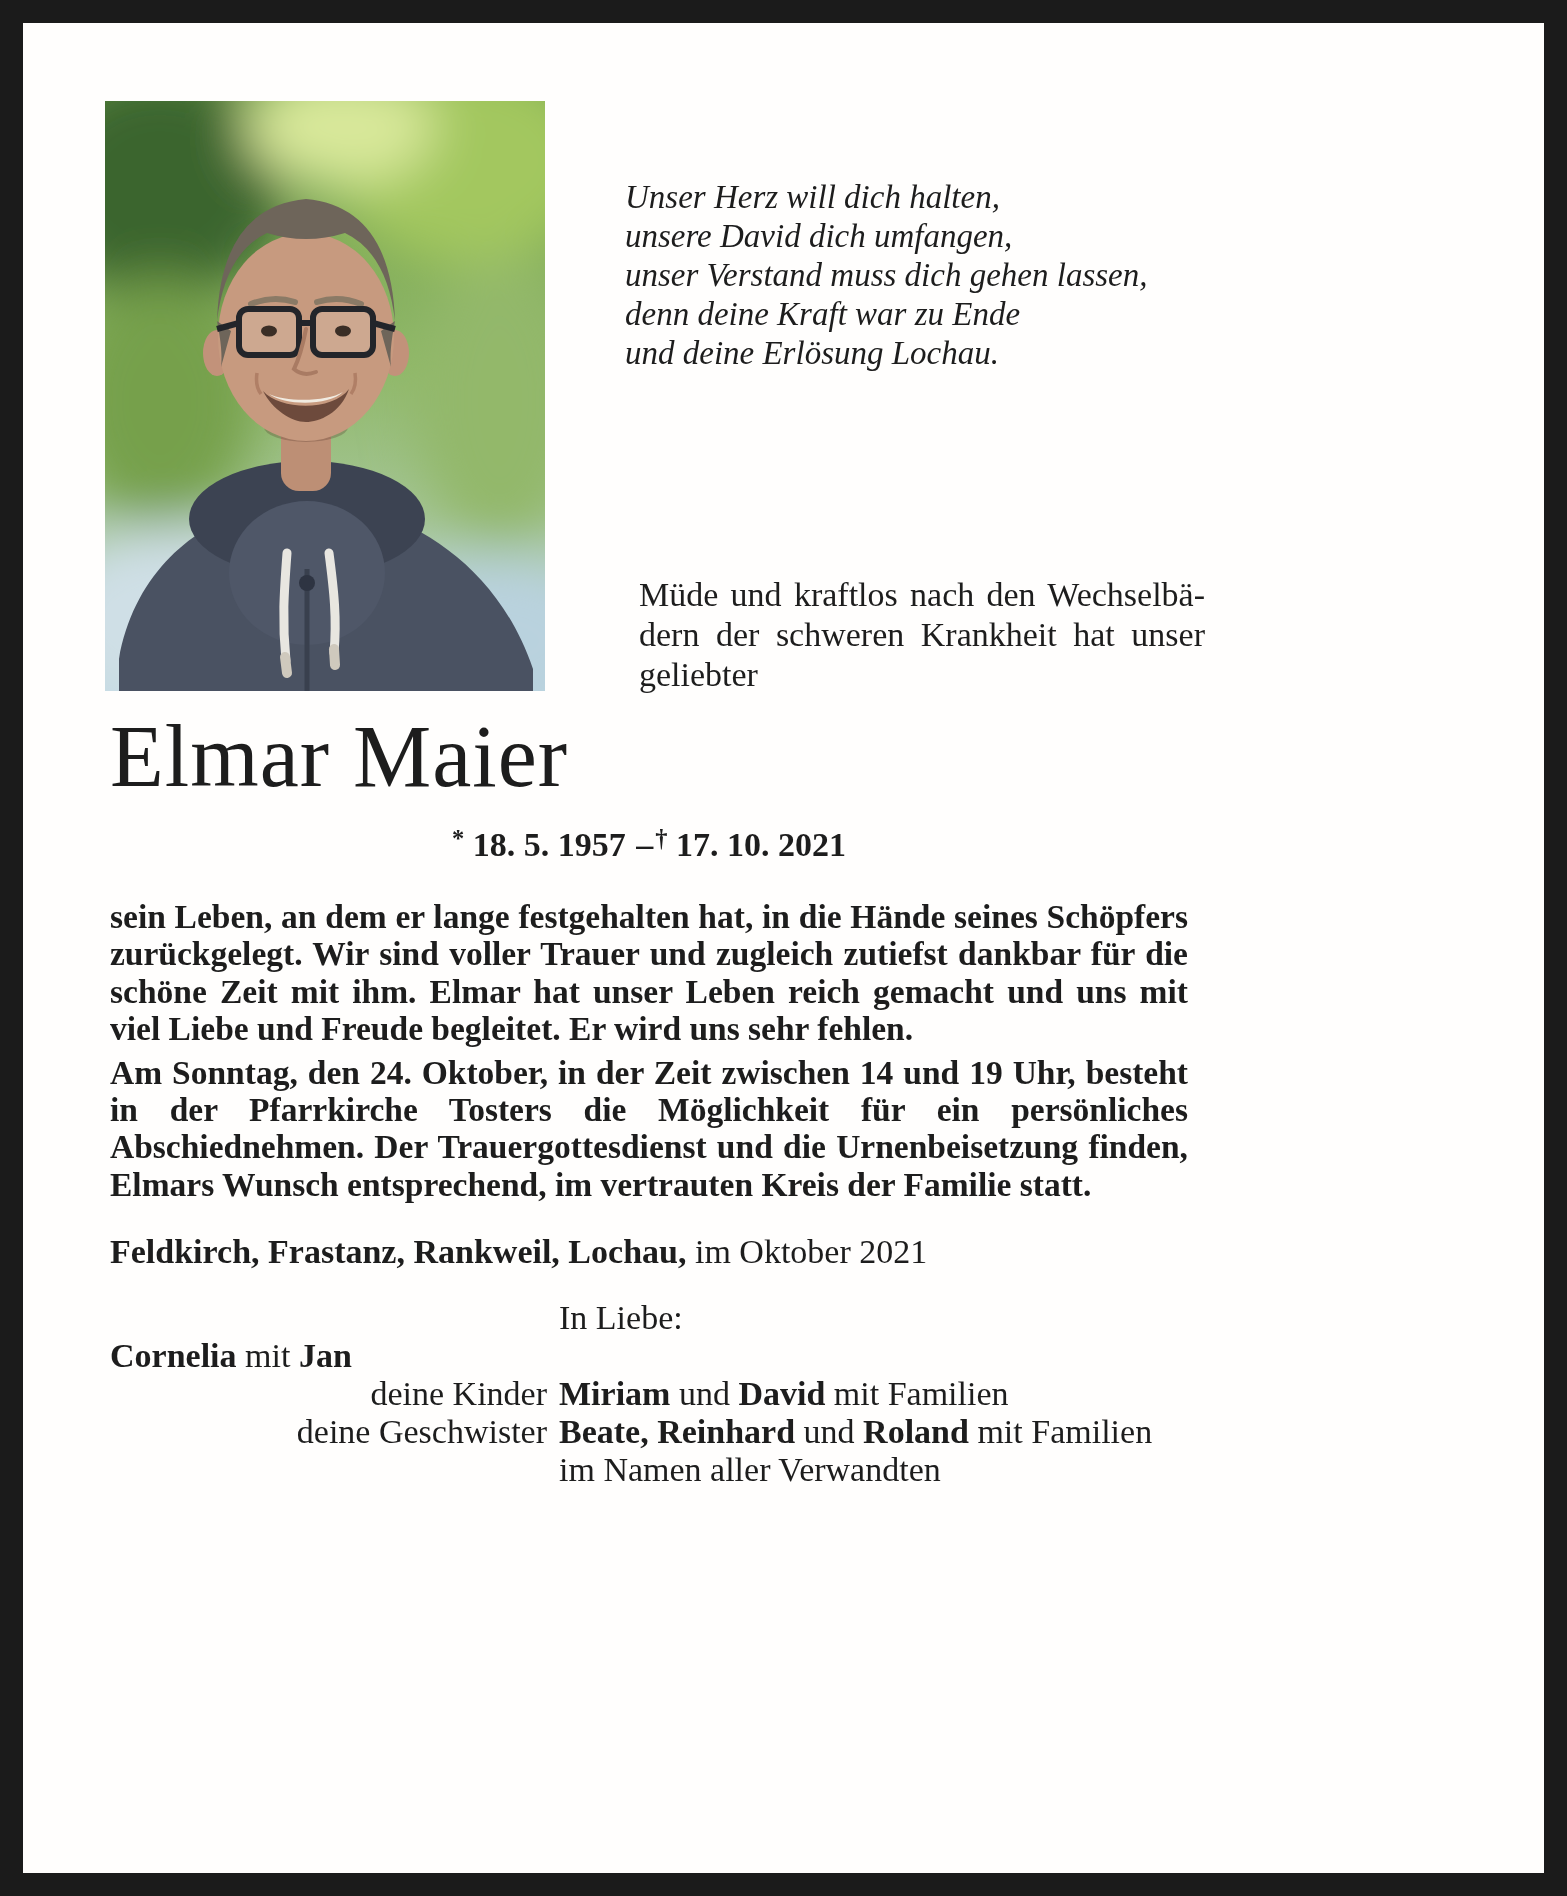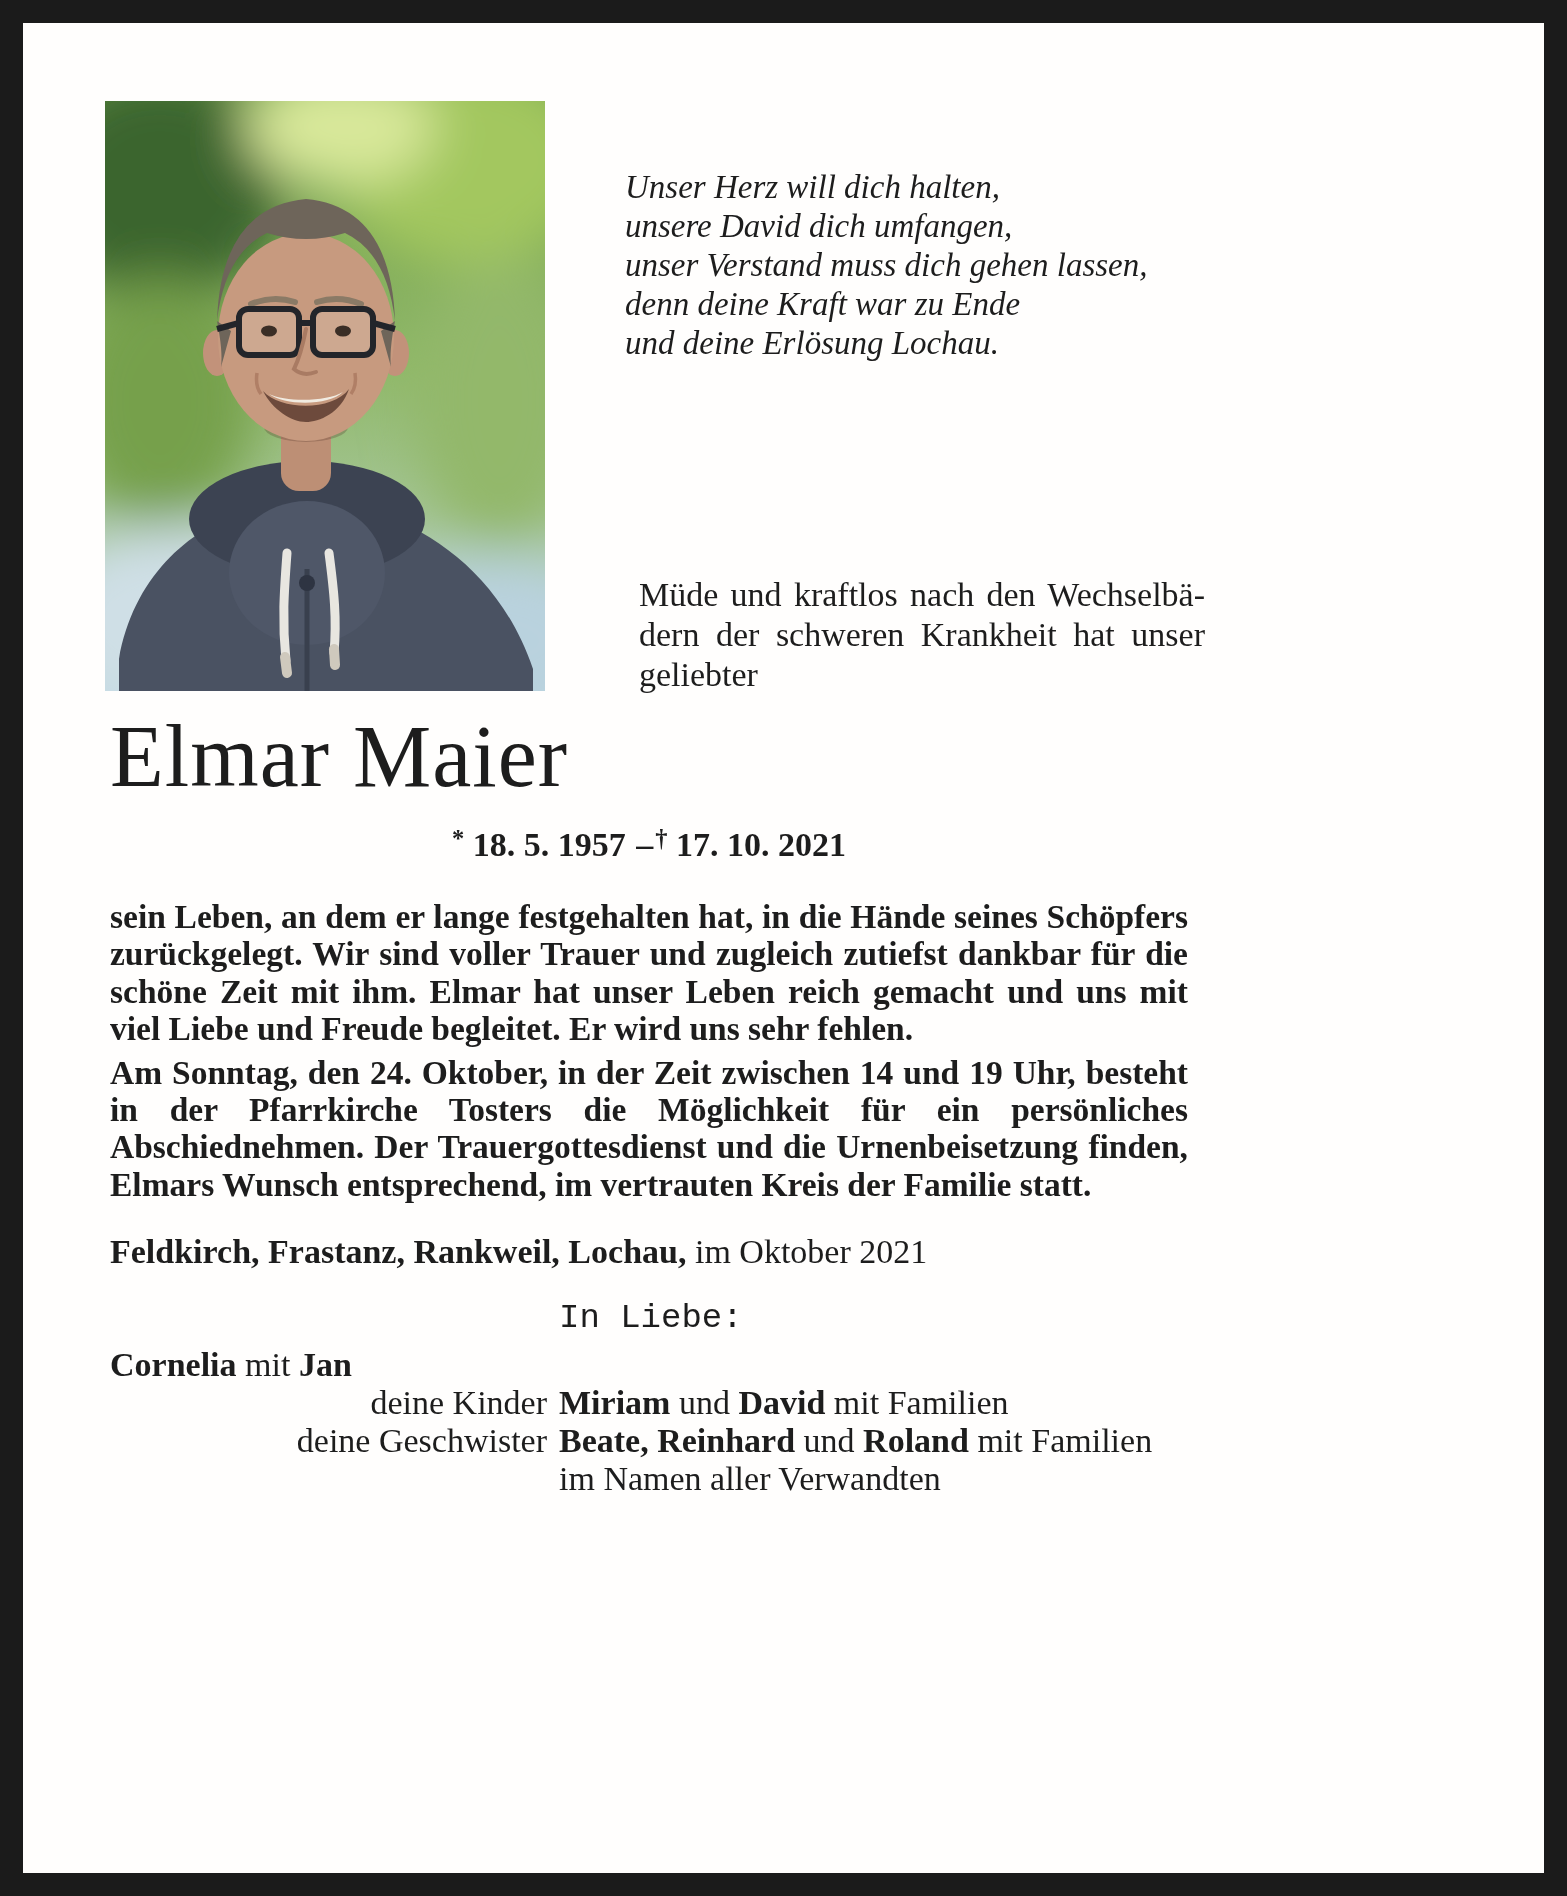--- a/index.html
+++ b/index.html
@@ -22,21 +22,21 @@
     top: 78px;   
     width: 440px;
     height: 590px;
     overflow: hidden;
   }
 
   
   .poem {
     position: absolute;
     left: 602px;
-    top: 145px;
+    top: 155px;
     font-style: italic;
     font-size: 33px;
     line-height: 39px;
     white-space: nowrap;
   }
 
   
   .intro {
     position: absolute;
     left: 616px;
@@ -79,21 +79,21 @@
     text-align: justify;
   }
 
   .dateline { margin-top: 30px; font-size: 34px; }
   .b { font-weight: 700; }
 
   .closing { margin-top: 28px; font-size: 34px; line-height: 38px; }
   .row { display: flex; }
   .row .label { flex: none; width: 437px; text-align: right; margin-right: 12px; }
   .row .val { flex: 1; }
-  .heading-row { margin-bottom: 9px; font-family: Liberation Mono, monospace; }
+  .heading-row { margin-bottom: 0; }
 </style>
 </head>
 <body>
 
 <div class="page">
 
   <div class="photo">
     <svg width="440" height="590" viewBox="0 0 440 590" xmlns="http://www.w3.org/2000/svg">
       <defs>
         <linearGradient id="bgGrad" x1="0" y1="0" x2="0" y2="1">

